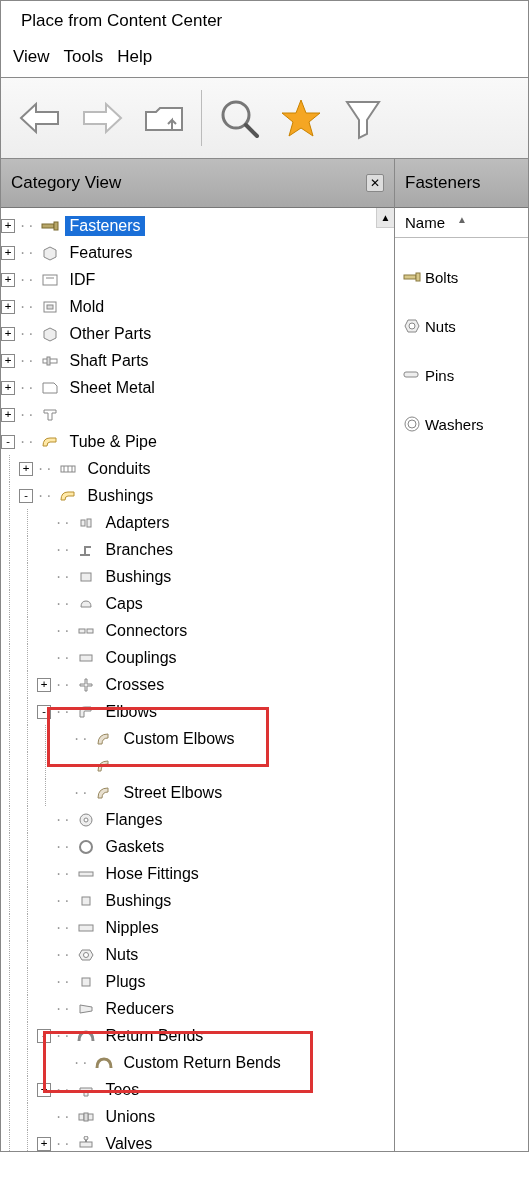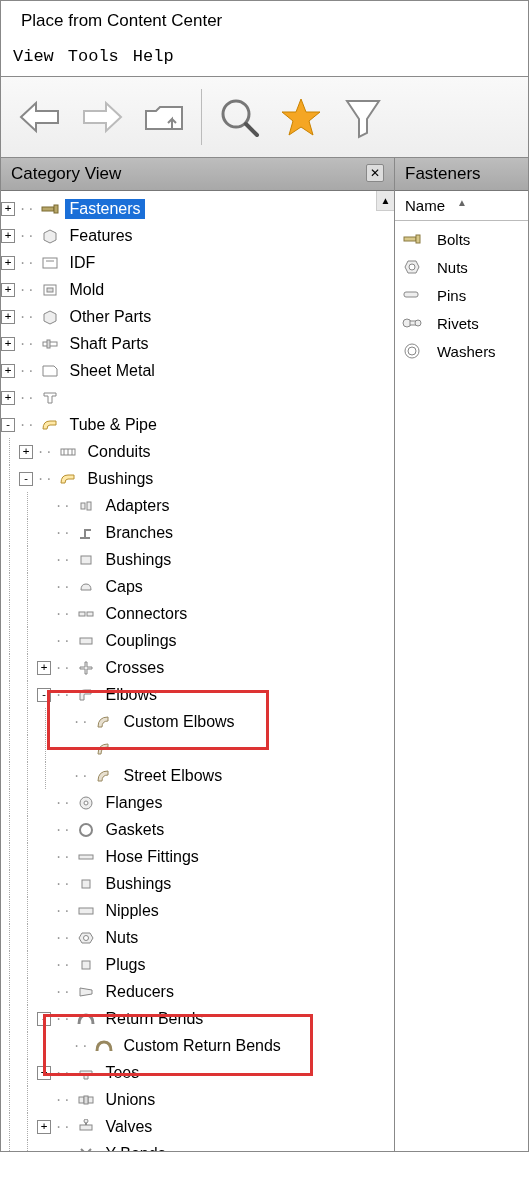--- a/index.html
+++ b/index.html
@@ -1,31 +1,31 @@
 <!DOCTYPE html>
 <html><head>
 <meta charset="utf-8">
 <style>
   * { box-sizing: border-box; margin: 0; padding: 0; }
   body { font-family: "Segoe UI", Tahoma, sans-serif; font-size: 15px; background: #fff; color: #000; }
   .window { width: 529px; height: 1152px; border: 1px solid #888; display: flex; flex-direction: column; background: #fff; }
   .title { padding: 10px 14px 8px 20px; font-size: 17px; }
   .menubar { padding: 6px 6px 8px 6px; display: flex; gap: 2px; font-size: 17px; }
-  .menubar span { padding: 2px 6px; cursor: default; font-family: Liberation Mono, monospace; }
+  .menubar span { padding: 2px 6px; cursor: default; }
   .toolbar { border-top: 1px solid #8a8a8a; border-bottom: 1px solid #8a8a8a;
              background: linear-gradient(#f9f9f9,#eee); height: 82px;
              display: flex; align-items: center; padding: 0 8px; }
   .tool-btn { width: 62px; height: 64px; display: flex; align-items: center; justify-content: center;
               cursor: pointer; border-radius: 3px; }
   .tool-sep { width: 1px; height: 56px; background: #bbb; margin: 0 6px; }
   .content { flex: 1; display: flex; border-top: 0; overflow: hidden; }
   .left-panel { width: 394px; border-right: 1px solid #888; display: flex; flex-direction: column; background:#f5f5f5; }
   .right-panel { flex: 1; display: flex; flex-direction: column; background:#f7f7f7; }
   .panel-head { background: linear-gradient(#bdbdbd,#a8a8a8); color: #000; font-size: 17px;
-                padding: 6px 10px; border-bottom: 1px solid #777; display: flex; align-items: flex-start;
+                padding: 14px 10px; border-bottom: 1px solid #777; display: flex; align-items: center;
                 justify-content: space-between; }
   .panel-close { width: 18px; height: 18px; border:1px solid #888; background:#ddd; font-size:12px;
                  display:flex; align-items:center; justify-content:center; cursor:pointer; border-radius:2px;}
   .tree-wrap { flex:1; overflow: auto; background:#fff; position:relative; }
   .tree { padding: 4px 0 20px 0; font-size: 16px; }
   .node { display:flex; align-items:center; height:27px; white-space:nowrap; cursor:default;}
   .exp { width:14px; height:14px; border:1px solid #888; display:inline-flex;
          align-items:center; justify-content:center; font-size:11px; line-height:1;
          margin-right:4px; background:#fff; cursor:pointer; font-family: monospace;}
   .exp-empty { width:14px; height:14px; display:inline-block; margin-right:4px;}
@@ -34,21 +34,21 @@
   .conn::before { content:""; position:absolute; left:8px; top:0; bottom:0; border-left:1px dotted #aaa;}
   .ticon { width:22px; height:20px; margin:0 4px 0 2px; display:inline-flex; align-items:center; justify-content:center;}
   .lbl { padding:1px 4px; }
   .lbl.sel { background:#1a6fd8; color:#fff; }
   .highlight-box { border:3px solid #d33; position:absolute; pointer-events:none; }
   .scroll-up { position:absolute; right:0; top:0; width:18px; height:20px; background:#e8e8e8;
                display:flex; align-items:center; justify-content:center; font-size:10px; border-left:1px solid #ccc; border-bottom:1px solid #ccc;}
   .right-head2 { padding:6px 10px; font-size:15px; border-bottom:1px solid #bbb;
                  display:flex; align-items:flex-start; gap:12px; background:#fff; cursor:pointer;}
   .right-list { flex:1; background:#fff; padding:4px 6px; }
-  .ritem { display:flex; align-items:center; height:28px; gap:14px; cursor:pointer;}
+  .ritem { display:flex; align-items:center; height:28px; gap:2px; cursor:pointer;margin-top:21px;}
   .ritem .ric { width:22px; height:22px; display:flex; align-items:center; justify-content:center;}
   svg { display:block; }
 </style>
 </head>
 <body>
 
 <div class="window">
 
   <div class="title">Place from Content Center</div>
 
@@ -578,30 +578,20 @@
         <div class="ritem">
           <span class="ric">
               <svg width="20" height="12">
                 <rect x="2" y="3" width="14" height="5" rx="2" fill="#eee" stroke="#888"></rect>
               </svg>
             </span>
           <span>Pins</span>
         </div>
         <div class="ritem">
           <span class="ric">
-              <svg width="20" height="14">
-                <circle cx="5" cy="7" r="4" fill="#eee" stroke="#888"></circle>
-                <rect x="8" y="5" width="6" height="4" fill="#eee" stroke="#888"></rect>
-                <circle cx="16" cy="7" r="3" fill="#eee" stroke="#888"></circle>
-              </svg>
-            </span>
-          <span>Rivets</span>
-        </div>
-        <div class="ritem">
-          <span class="ric">
               <svg width="18" height="18">
                 <circle cx="9" cy="9" r="7" fill="none" stroke="#888" stroke-width="1"></circle>
                 <circle cx="9" cy="9" r="4" fill="none" stroke="#888" stroke-width="1"></circle>
               </svg>
             </span>
           <span>Washers</span>
         </div>
       </div>
     </div>
 

